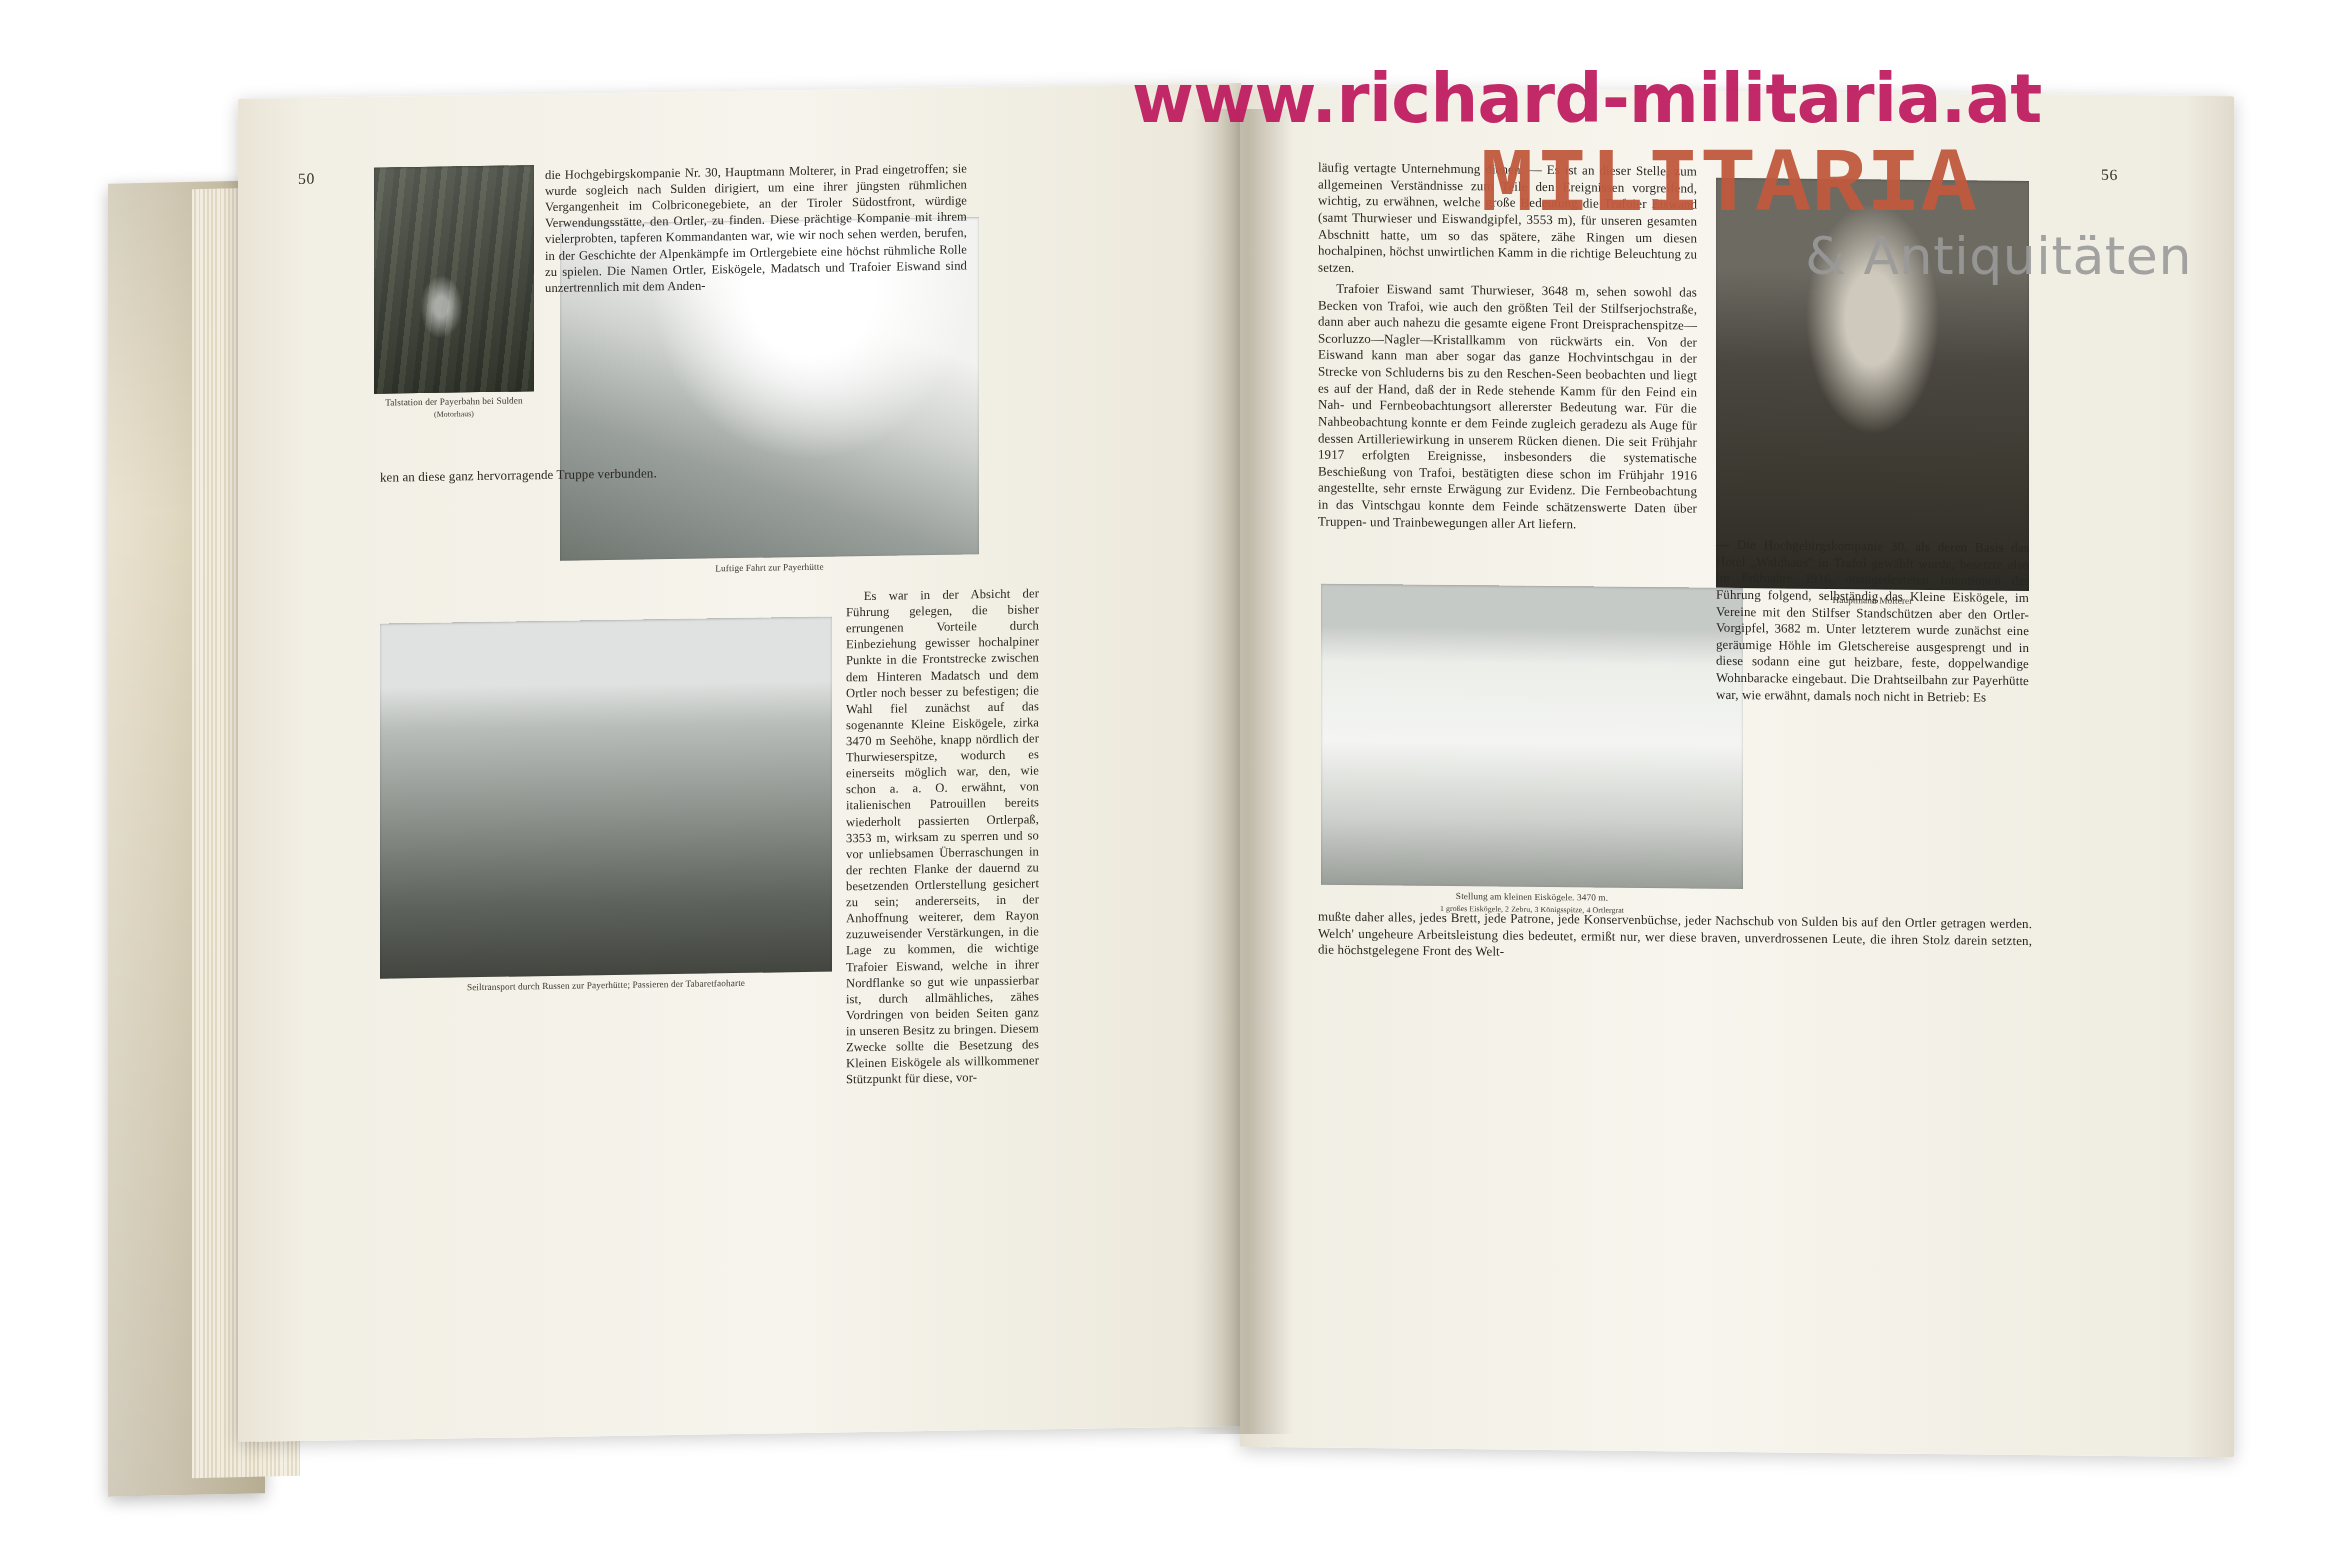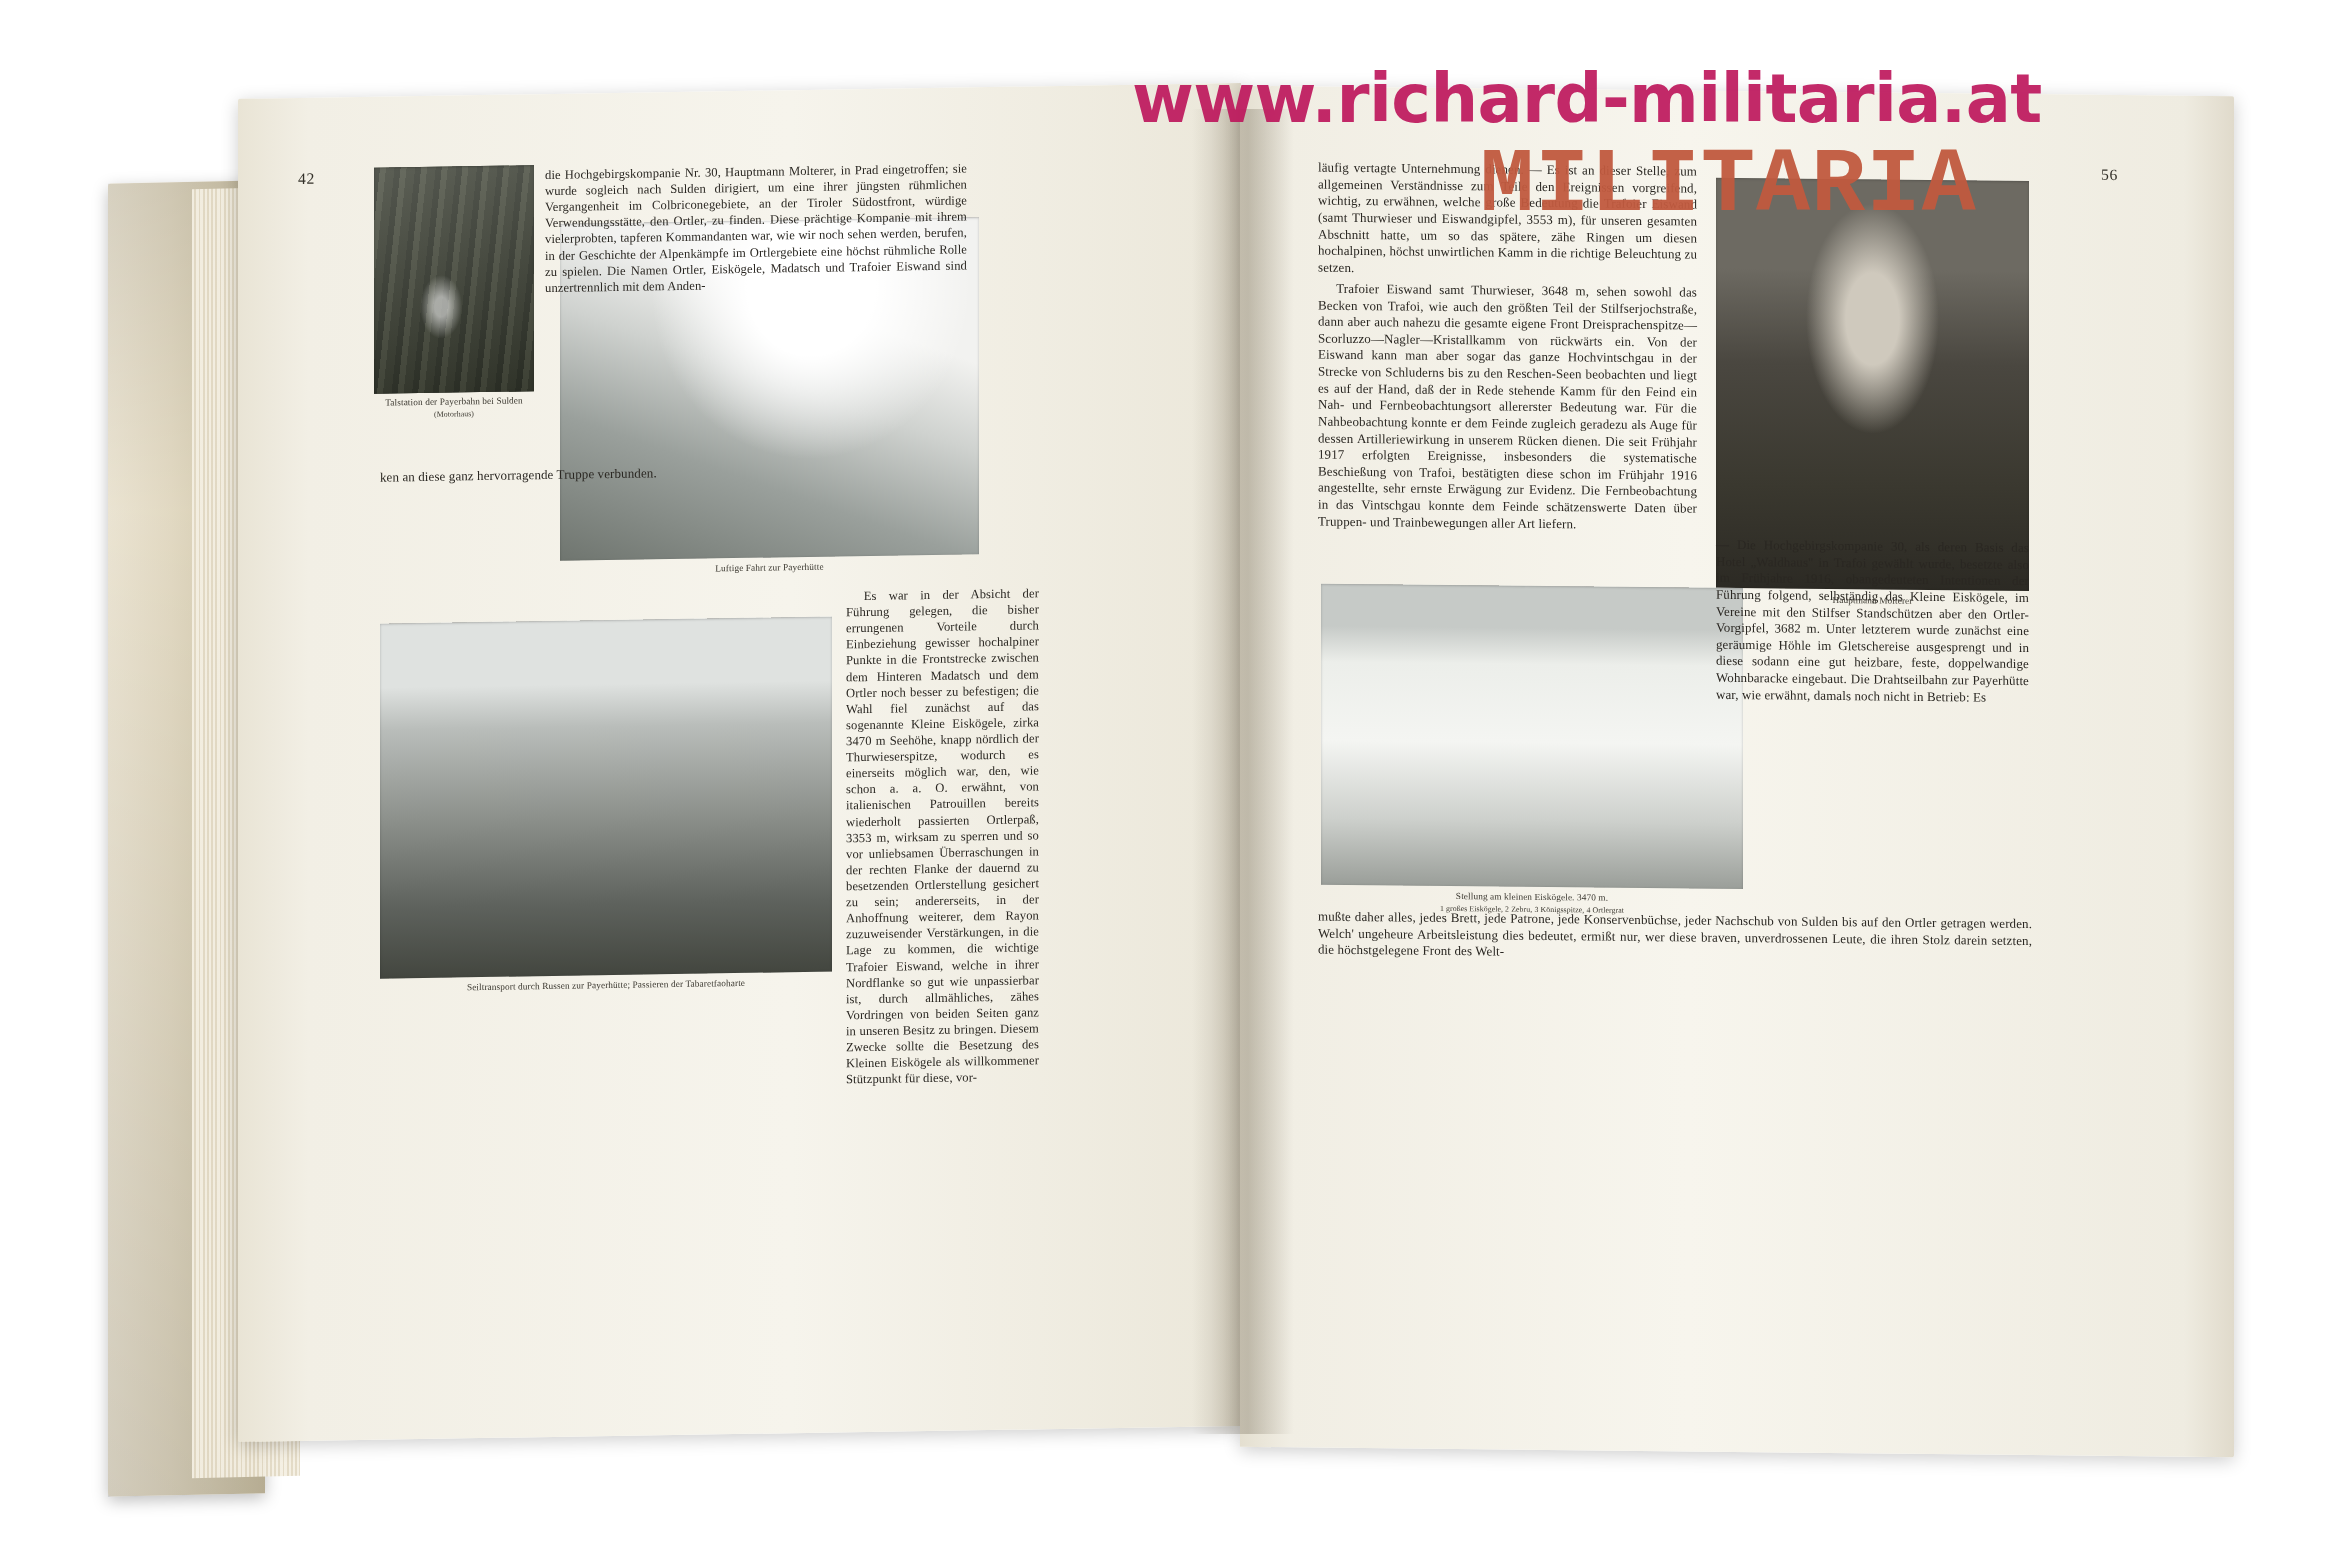--- a/index.html
+++ b/index.html
@@ -211,21 +211,21 @@
 
 <div id="book">
 
   <div class="cover-left"></div>
   <div class="cover-left-shadow"></div>
   <div class="page-edges"></div>
 
   <div class="page page-left">
     <div class="page-inner">
 
-      <div class="folio" style="left:60px; top:72px;">42</div>
+      <div class="folio" style="left:60px; top:72px;">50</div>
 
       <div class="figure" style="left:136px; top:71px; width:160px; height:226px;">
         <div class="img forest"></div>
         <div class="caption" style="top:230px;">Talstation der Payerbahn bei Sulden</div>
         <div class="caption sub" style="top:243px; font-size:7.8px;">(Motorhaus)</div>
       </div>
 
       <div class="figure" style="left:322px; top:130px; width:419px; height:337px;">
         <div class="img snowslope"></div>
         <div class="caption" style="top:342px;">Luftige Fahrt zur Payerhütte</div>
@@ -282,14 +282,15 @@
 
     </div>
   </div>
 
   <div class="gutter"></div>
 </div>
 
 <div id="watermark">
   <div class="wm-url">www.richard-militaria.at</div>
   <div class="wm-main">MILITARIA</div>
+  <div class="wm-sub">&amp; Antiquitäten</div>
 </div>
 
 
 </body></html>

